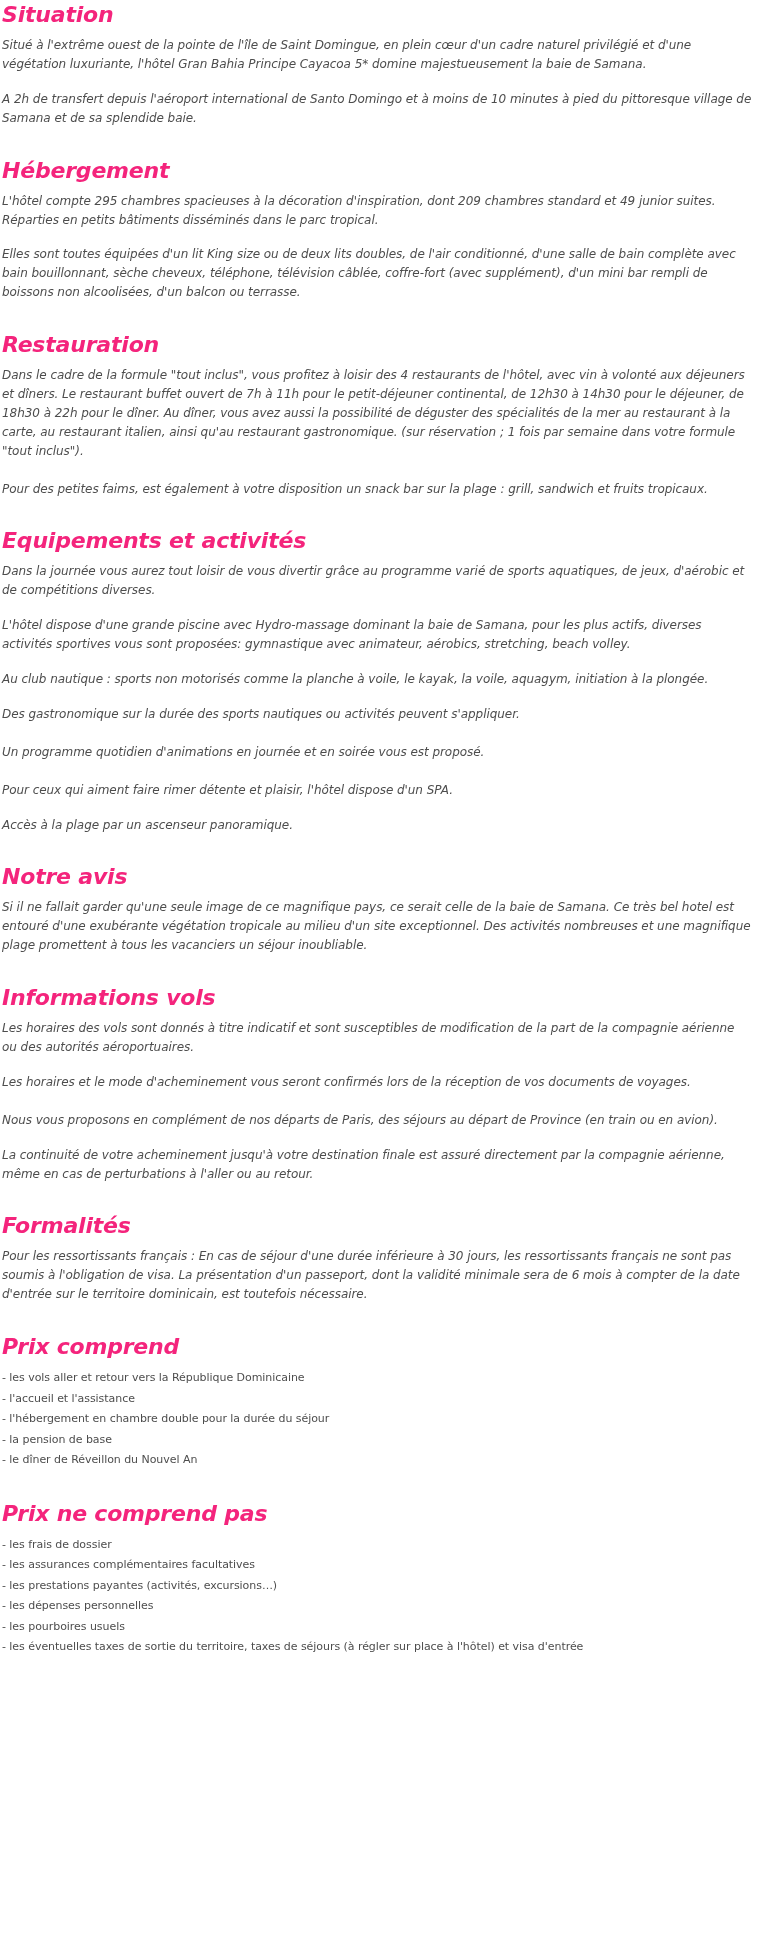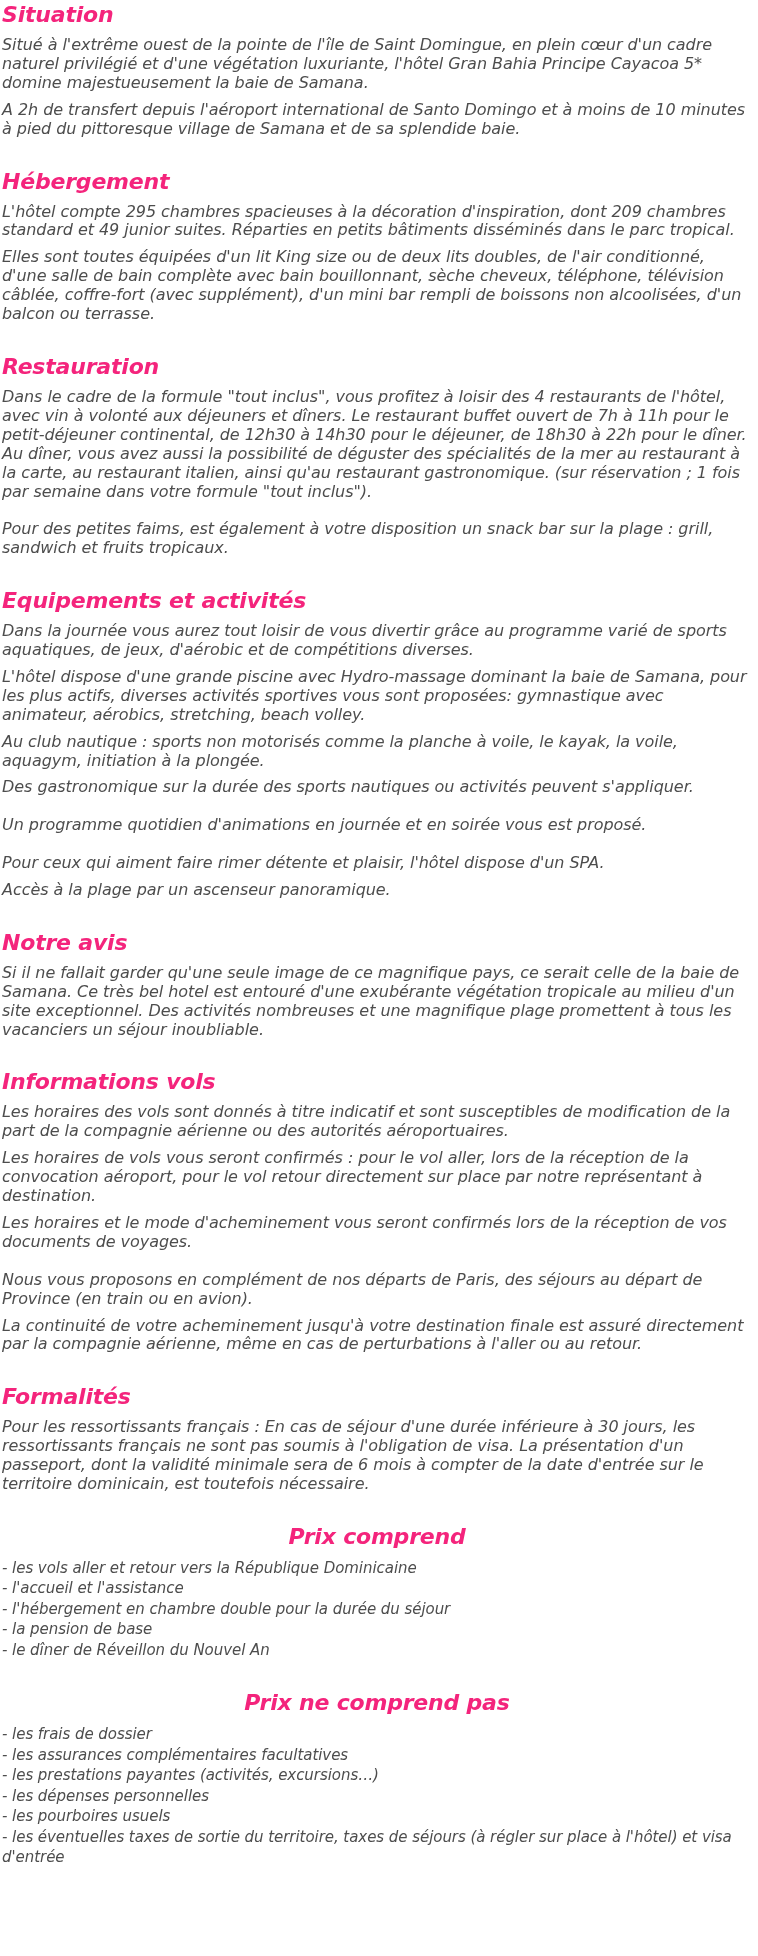--- a/index.html
+++ b/index.html
@@ -30,62 +30,61 @@
     line-height: 26px;
     letter-spacing: -0.2px;
     margin: 0 0 8px 0;
     padding: 0;
   }
   .section + .section {
     margin-top: 30px;
   }
   p.para {
     font-style: italic;
-    font-size: 16px;
+    font-size: 12px;
     line-height: 18.9px;
     color: #4d4d4d;
     margin: 0;
     padding: 0;
     text-align: left;
     letter-spacing: -0.05px;
   }
   p.para + p.para {
-    margin-top: 8px;
+    margin-top: 16px;
   }
   .para-gap {
     margin-top: 18.9px !important;
   }
   ul.bullets {
     list-style: none;
     margin: 0;
     padding: 0;
   }
   ul.bullets li {
-    font-style: italic;
-    font-size: 15px;
+    font-size: 11px;
     line-height: 20.5px;
     color: #4d4d4d;
     margin: 0;
     padding: 0;
     letter-spacing: -0.05px;
   }
   .lead-bold {
     font-weight: normal;
     font-style: italic;
   }
   .sec-situation { padding-top: 2px; }
   .sec-hebergement { margin-top: 36px; }
   .sec-restauration { margin-top: 36px; }
   .sec-equipements { margin-top: 38px; }
   .sec-avis { margin-top: 40px; }
   .sec-vols { margin-top: 38px; }
   .sec-formalites { margin-top: 40px; }
   .sec-prix { margin-top: 38px; }
   .sec-prixpas { margin-top: 36px; }
-  .prix-title { margin-bottom: 11px; text-align: center; }
+  .prix-title { margin-bottom: 11px; }
 </style>
 </head>
 <body>
 
 <div class="page">
 
   <section class="section sec-situation">
     <h2 class="section-title">Situation</h2>
     <p class="para">Situé à l'extrême ouest de la pointe de l'île de Saint Domingue, en plein cœur d'un cadre naturel privilégié et d'une végétation luxuriante, l'hôtel Gran Bahia Principe Cayacoa 5* domine majestueusement la baie de Samana.</p>
     <p class="para">A 2h de transfert depuis l'aéroport international de Santo Domingo et à moins de 10 minutes à pied du pittoresque village de Samana et de sa splendide baie.</p>
@@ -115,21 +114,20 @@
   </section>
 
   <section class="section sec-avis">
     <h2 class="section-title">Notre avis</h2>
     <p class="para">Si il ne fallait garder qu'une seule image de ce magnifique pays, ce serait celle de la baie de Samana. Ce très bel hotel est entouré d'une exubérante végétation tropicale au milieu d'un site exceptionnel. Des activités nombreuses et une magnifique plage promettent à tous les vacanciers un séjour inoubliable.</p>
   </section>
 
   <section class="section sec-vols">
     <h2 class="section-title">Informations vols</h2>
     <p class="para">Les horaires des vols sont donnés à titre indicatif et sont susceptibles de modification de la part de la compagnie aérienne ou des autorités aéroportuaires.</p>
-    <p class="para">Les horaires de vols vous seront confirmés : pour le vol aller, lors de la réception de la convocation aéroport, pour le vol retour directement sur place par notre représentant à destination.</p>
     <p class="para">Les horaires et le mode d'acheminement vous seront confirmés lors de la réception de vos documents de voyages.</p>
     <p class="para para-gap">Nous vous proposons en complément de nos départs de Paris, des séjours au départ de Province (en train ou en avion).</p>
     <p class="para">La continuité de votre acheminement jusqu'à votre destination finale est assuré directement par la compagnie aérienne, même en cas de perturbations à l'aller ou au retour.</p>
   </section>
 
   <section class="section sec-formalites">
     <h2 class="section-title">Formalités</h2>
     <p class="para"><span class="lead-bold">Pour les ressortissants français :</span><span> En cas de séjour d'une durée inférieure à 30 jours, les ressortissants français ne sont pas soumis à l'obligation de visa. La présentation d'un passeport, dont la validité minimale sera de 6 mois à compter de la date d'entrée sur le territoire dominicain, est toutefois nécessaire.</span></p>
   </section>
 

